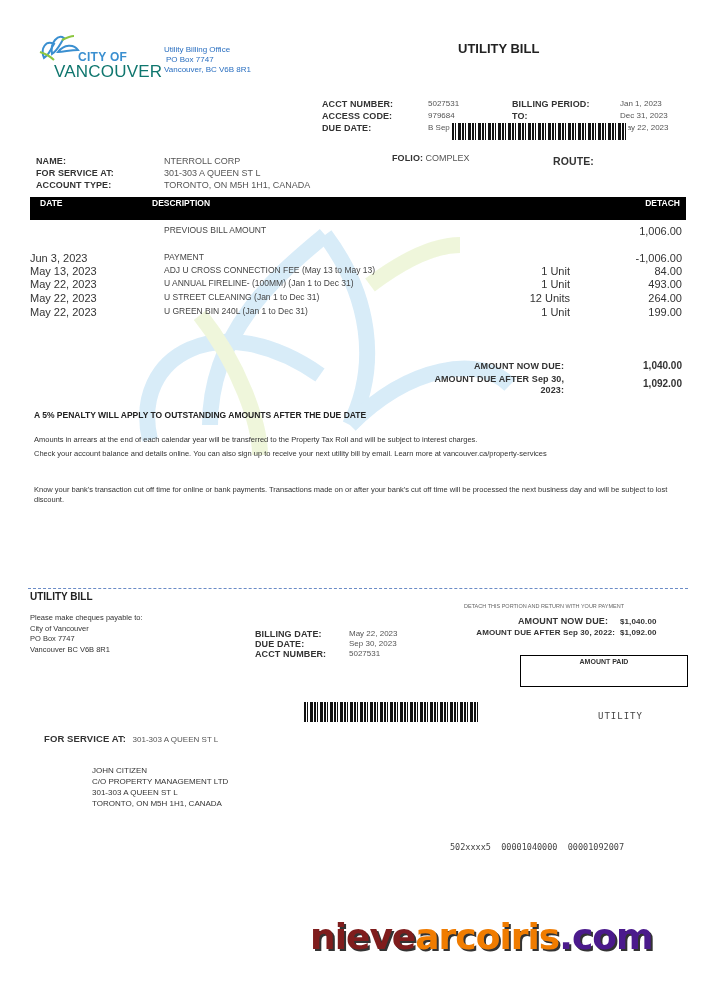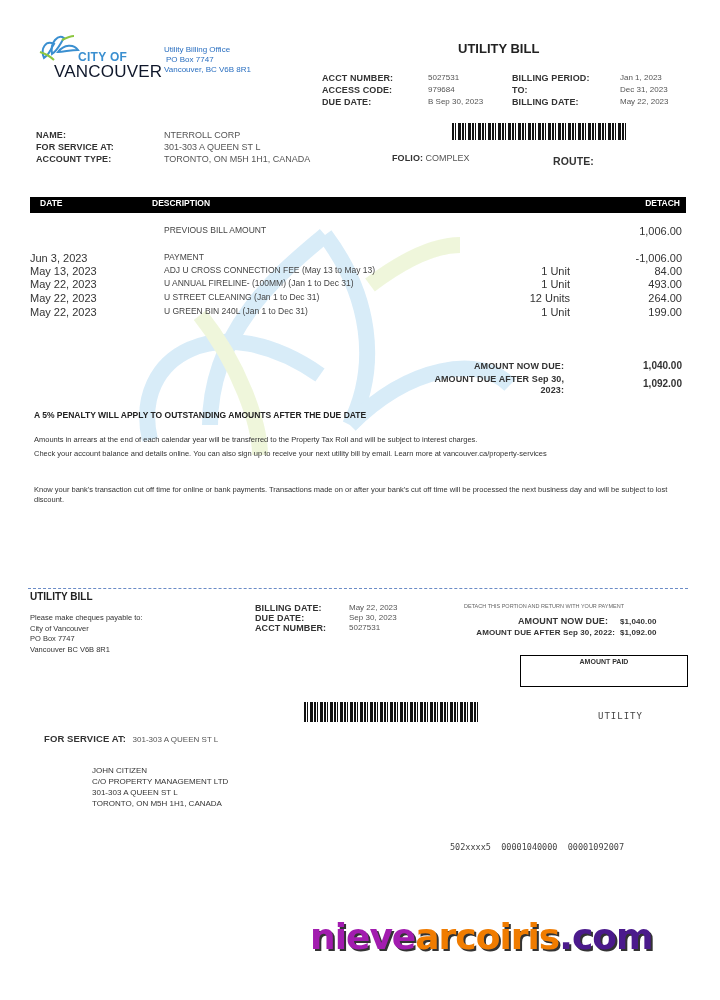--- a/index.html
+++ b/index.html
@@ -8,30 +8,30 @@
     font-family: "Liberation Sans", sans-serif; color: #222;
   }
   .abs { position: absolute; }
   .lbl { font-weight: bold; font-size: 9px; color: #333; letter-spacing: 0.1px; }
   .val { font-size: 9px; color: #555; }
   .small { font-size: 8px; }
 
   
   #logo { left: 36px; top: 30px; width: 130px; height: 55px; }
   #logo .city { position: absolute; left: 42px; top: 20px; font-size: 12px; color: #3a8fd0; font-weight: bold; letter-spacing: 0.3px; }
-  #logo .van { position: absolute; left: 18px; top: 32px; font-size: 17px; color: #0f172a; letter-spacing: 0.2px; }
+  #logo .van { position: absolute; left: 18px; top: 32px; font-size: 17px; color: #0f766e; letter-spacing: 0.2px; }
   #office { left: 164px; top: 45px; font-size: 8px; color: #2a6fc0; line-height: 10px; }
 
   #title { left: 458px; top: 41px; font-size: 13px; font-weight: bold; color: #222; }
 
-  .grid3 { position: absolute; font-size: 8.5px; line-height: 12px; }
+  .grid3 { position: absolute; font-size: 8.5px; line-height: 12px; margin-top: 26px; }
 
   .barcode { position: absolute; background: repeating-linear-gradient(90deg, #111 0 2px, #fff 2px 3px, #111 3px 4px, #fff 4px 6px, #111 6px 9px, #fff 9px 10px); }
 
-  #table-header { left: 30px; top: 197px; width: 656px; height: 16px; background: #000; color: #fff; font-size: 8.5px; font-weight: bold; }
+  #table-header { left: 30px; top: 197px; width: 656px; height: 23px; background: #000; color: #fff; font-size: 8.5px; font-weight: bold; }
   #table-header span { position: absolute; top: 1px; }
 
   .row { position: absolute; left: 30px; width: 652px; height: 12px; font-size: 10.5px; color: #444; }
   .row .d { position: absolute; left: 0; top: 0; font-size: 11px; color: #333; }
   .row .desc { position: absolute; left: 134px; top: 0; font-size: 8.5px; color: #444; }
   .row .units { position: absolute; left: 470px; width: 70px; text-align: right; top: 0; font-size: 11px; color: #333; }
   .row .amt { position: absolute; right: 0; top: 0; font-size: 11px; color: #333; }
 
   #watermark { left: 110px; top: 225px; width: 420px; height: 230px; opacity: 0.9; }
 
@@ -214,14 +214,14 @@
 <div class="abs" style="left:92px; top:765px; font-size:8px; line-height:11px; color:#333;">
   <div>JOHN CITIZEN</div>
   <div>C/O PROPERTY MANAGEMENT LTD</div>
   <div>301-303 A QUEEN ST L</div>
   <div>TORONTO, ON M5H 1H1, CANADA</div>
 </div>
 
 <div class="abs mono" style="left:450px; top:842px; font-size:8.5px; color:#444; white-space:pre;">502xxxx5  00001040000  00001092007</div>
 
 <div id="brand" class="abs">
-  <span style="color:#a21caf">nieve</span><span style="color:#f07c00">arcoiris</span><span style="color:#4b1a8c">.com</span>
+  <span style="color:#7f1d1d">nieve</span><span style="color:#f07c00">arcoiris</span><span style="color:#4b1a8c">.com</span>
 </div>
 
 </body></html>

